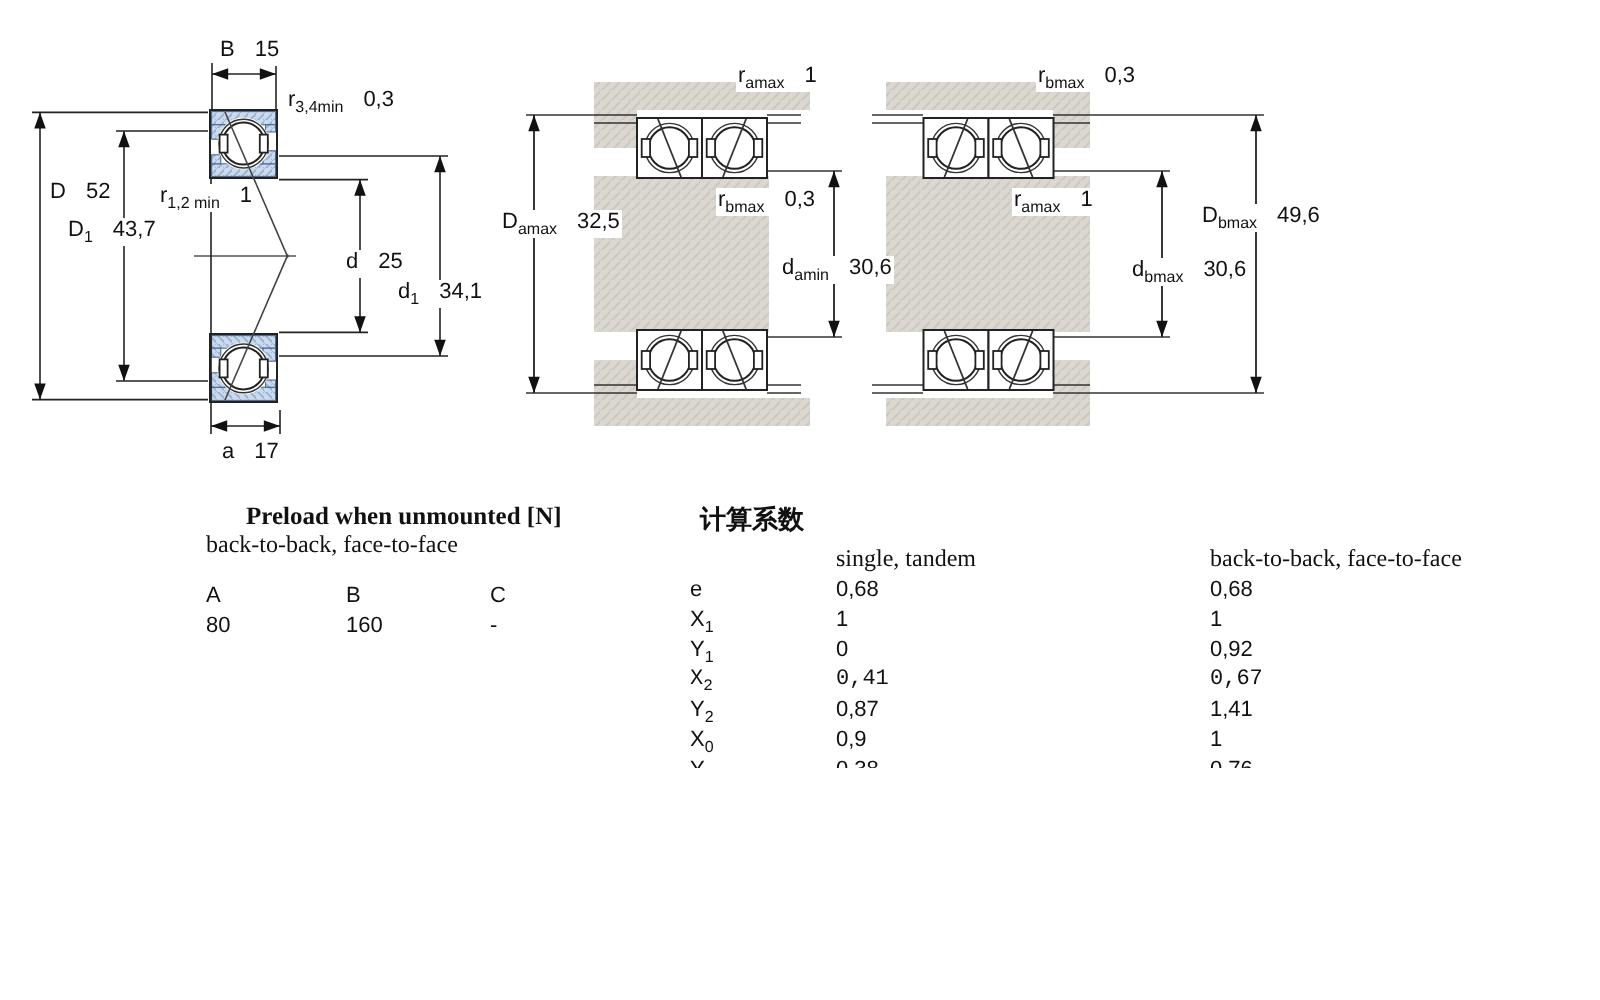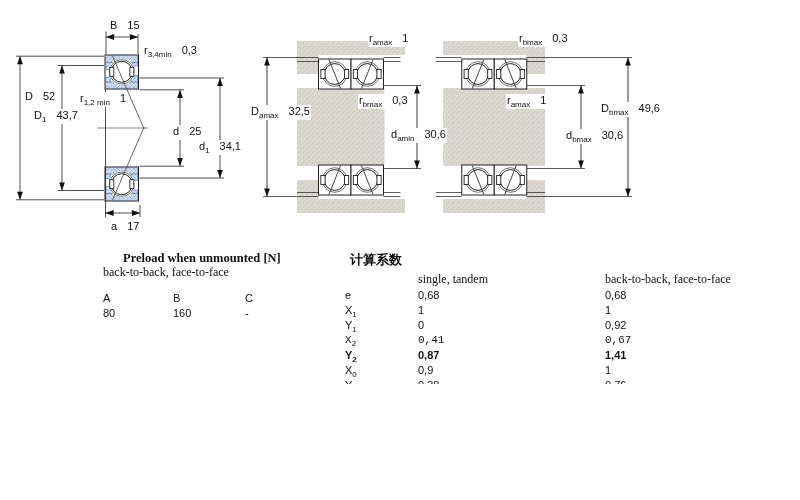--- a/index.html
+++ b/index.html
@@ -217,21 +217,21 @@
   <div class="factor-row" style="top:319px;">
     <span class="flabel"><span>Y</span><sub>1</sub></span>
     <span class="fsingle">0</span>
     <span class="fbtb">0,92</span>
   </div>
   <div class="factor-row" style="top:334px;font-family:Liberation Mono, monospace;">
     <span class="flabel"><span>X</span><sub>2</sub></span>
     <span class="fsingle">0,41</span>
     <span class="fbtb">0,67</span>
   </div>
-  <div class="factor-row" style="top:349px;font-weight:bold;">
+  <div class="factor-row" style="top:349px;">
     <span class="flabel"><span>Y</span><sub>2</sub></span>
     <span class="fsingle">0,87</span>
     <span class="fbtb">1,41</span>
   </div>
   <div class="factor-row" style="top:364px;">
     <span class="flabel"><span>X</span><sub>0</sub></span>
     <span class="fsingle">0,9</span>
     <span class="fbtb">1</span>
   </div>
   <div class="factor-row" style="top:379px;">

